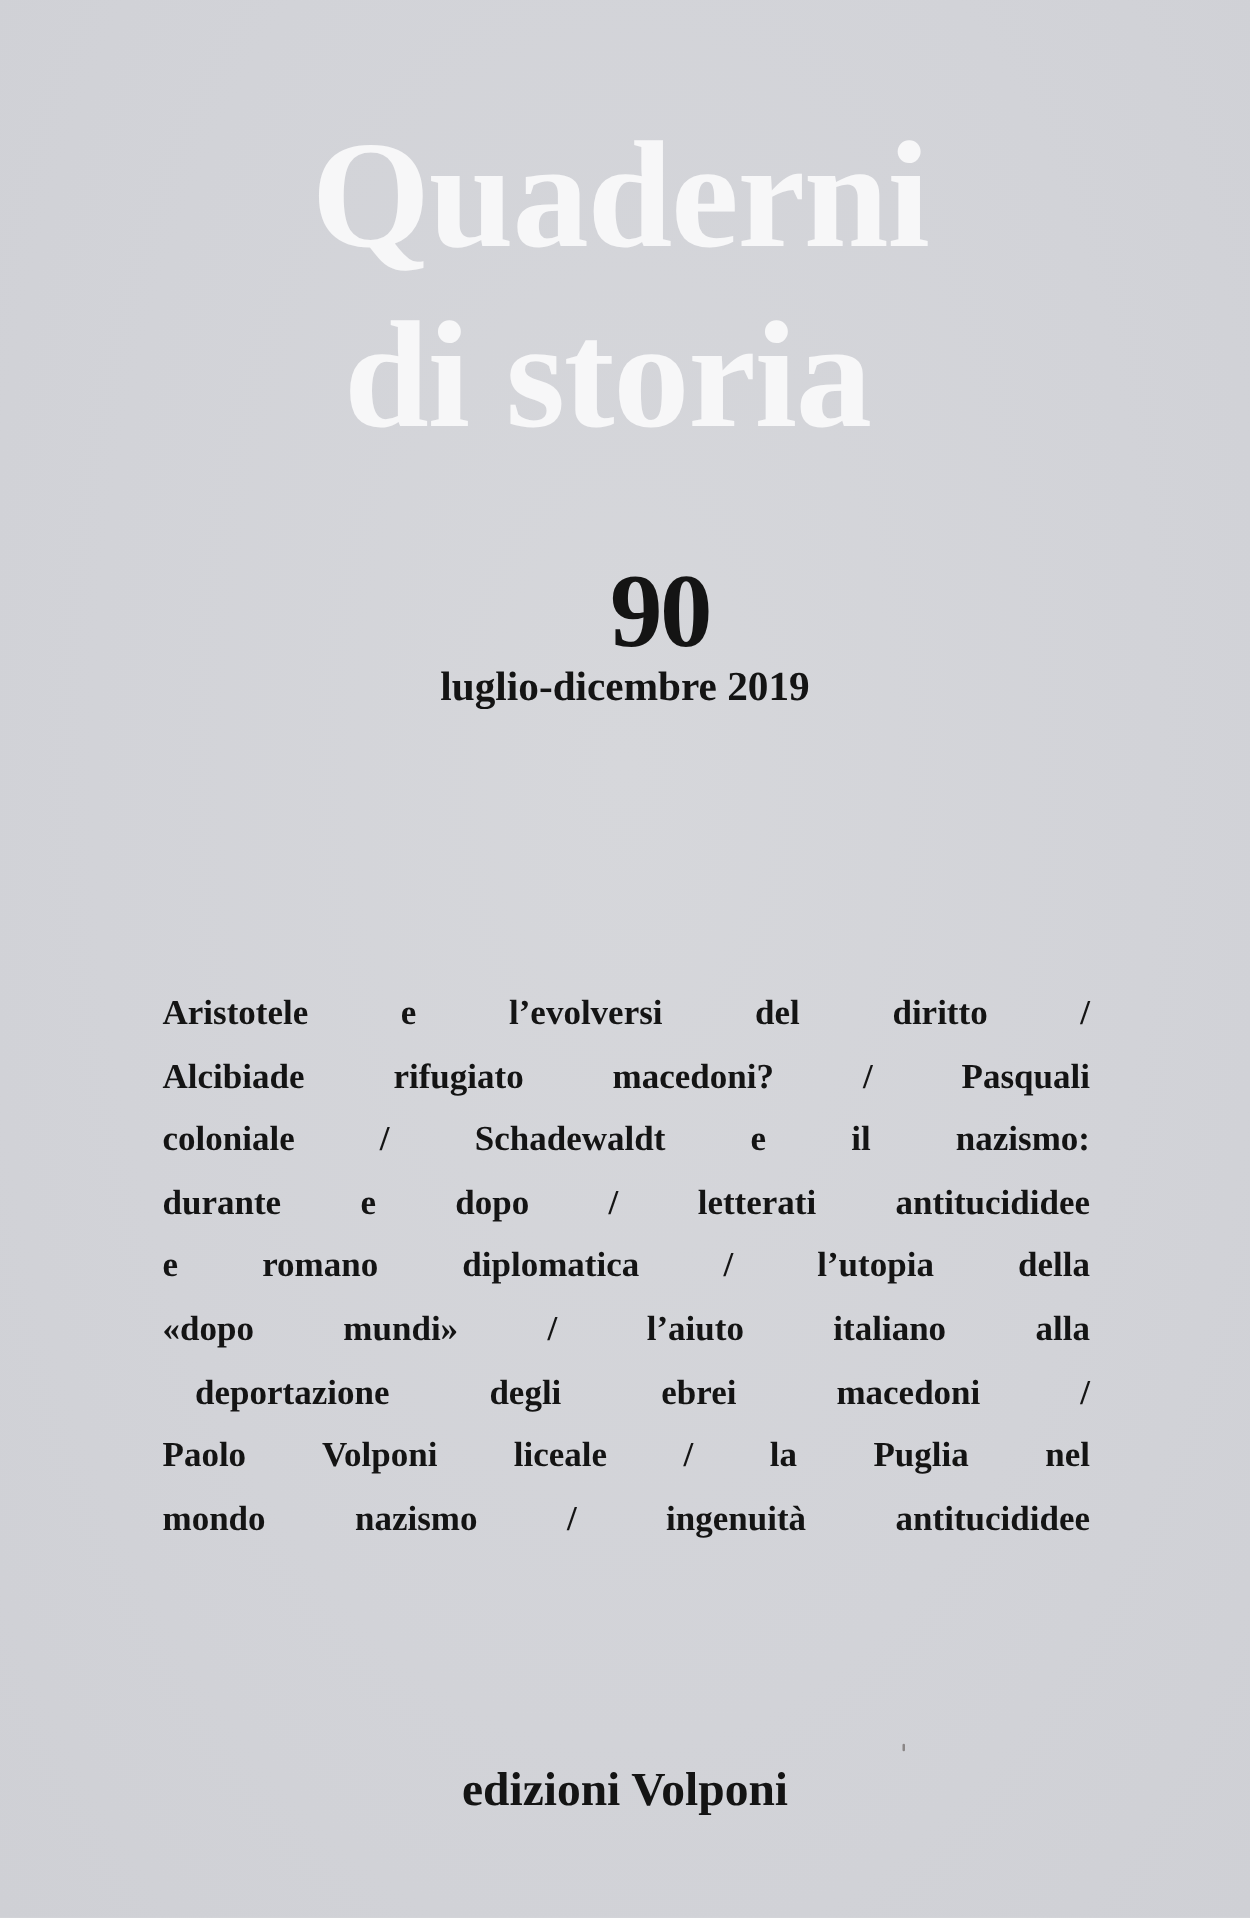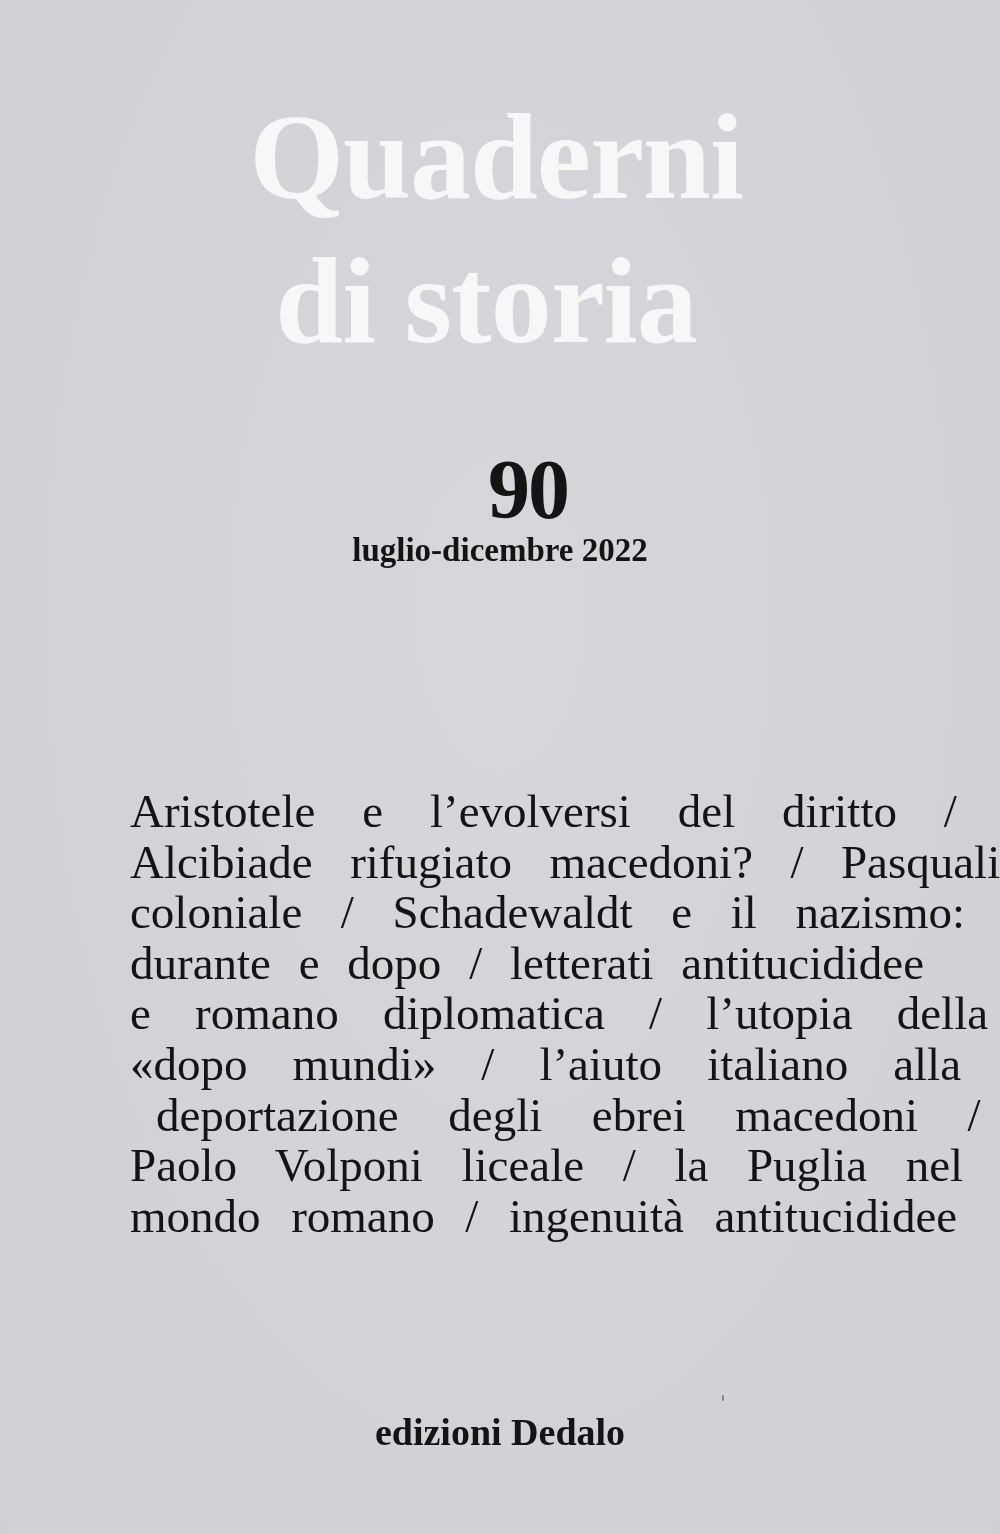--- a/index.html
+++ b/index.html
@@ -23,21 +23,21 @@
       font-weight: bold; font-size: 84px; color: #141414; line-height: 1;
       letter-spacing: -2px;
       margin-left: 28px;
     }
     .date {
       position: absolute; top: 534px; left: 0; width: 1000px; text-align: center;
       font-weight: bold; font-size: 33px; color: #141414; line-height: 1;
     }
     .contents {
       position: absolute; top: 786px; left: 130px; width: 742px;
-      font-weight: normal; font-size: 47px; color: #141414; line-height: 50.6px;
+      font-weight: bold; font-size: 28px; color: #141414; line-height: 50.6px;
     }
     .contents .line {
       display: block; text-align: justify; text-align-last: justify;
       white-space: nowrap; transform-origin: left center;
       height: 50.6px;
     }
     .publisher {
       position: absolute; top: 1413px; left: 0; width: 1000px; text-align: center;
       font-weight: bold; font-size: 38px; color: #141414; line-height: 1;
       padding-left: 0;
@@ -48,29 +48,29 @@
     }
   </style>
 </head>
 <body>
 
 <div class="cover">
   <div class="title l1">Quaderni</div>
   <div class="title l2">di storia</div>
 
   <div class="issue">90</div>
-  <div class="date">luglio-dicembre 2022</div>
+  <div class="date">luglio-dicembre 2019</div>
 
   <div class="contents">
     <div class="line" style="display: block; width: auto; word-spacing: 35.1187px;">Aristotele e l’evolversi del diritto /</div>
     <div class="line" style="display: block; width: auto; word-spacing: 25.6992px;">Alcibiade rifugiato macedoni? / Pasquali</div>
     <div class="line" style="display: block; width: auto; word-spacing: 26.85px;">coloniale / Schadewaldt e il nazismo:</div>
     <div class="line" style="display: block; width: auto; word-spacing: 16.0344px;">durante e dopo / letterati antitucididee</div>
     <div class="line" style="display: block; width: auto; word-spacing: 32.4844px;">e romano diplomatica / l’utopia della</div>
     <div class="line" style="display: block; width: auto; word-spacing: 33.3281px;">«dopo mundi» / l’aiuto italiano alla</div>
     <div class="line" style="display: block; width: auto; word-spacing: 37.8203px; margin-left: 26px;">deportazione degli ebrei macedoni /</div>
     <div class="line" style="display: block; width: auto; word-spacing: 26.8802px;">Paolo Volponi liceale / la Puglia nel</div>
-    <div class="line" style="display: block; width: auto; word-spacing: 18.8242px;">mondo romano / ingenuità antitucididee</div>
+    <div class="line" style="display: block; width: auto; word-spacing: 18.8242px;">mondo nazismo / ingenuità antitucididee</div>
   </div>
 
   <div class="speck"></div>
-  <div class="publisher">edizioni Dedalo</div>
+  <div class="publisher">edizioni Volponi</div>
 </div>
 
 </body></html>

